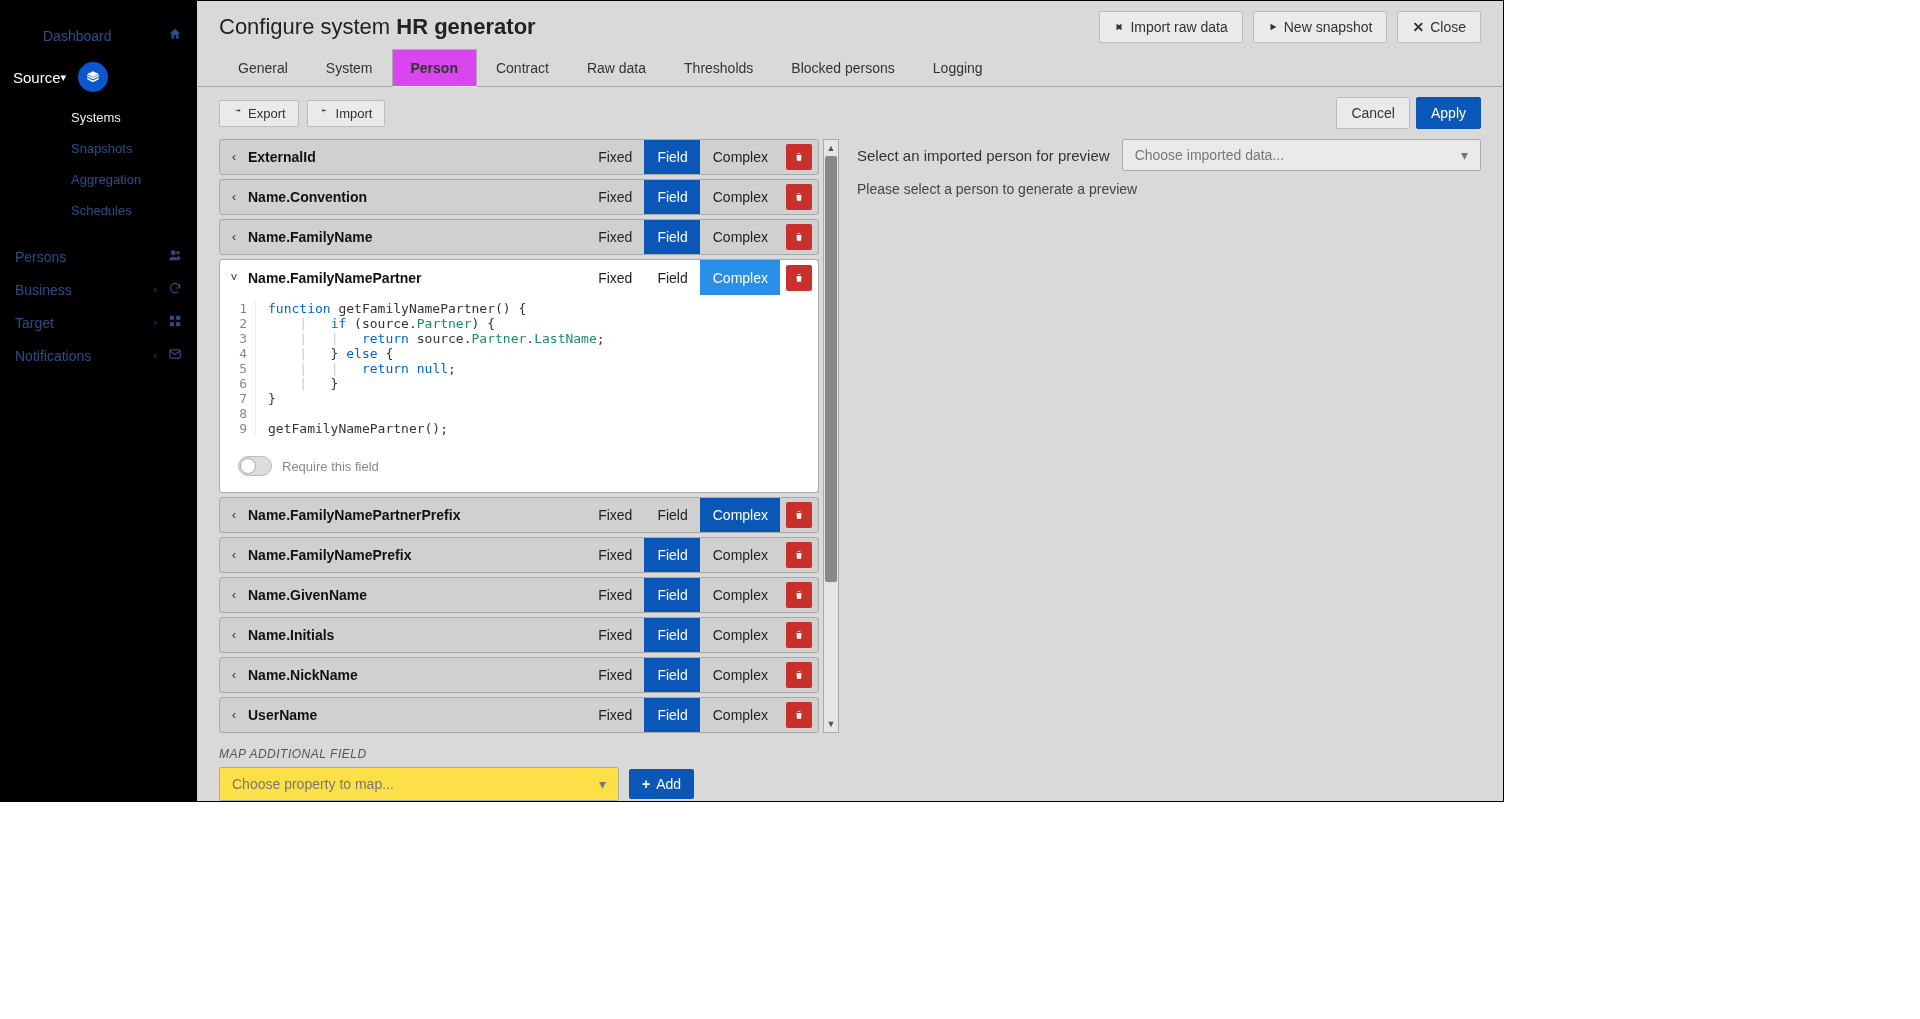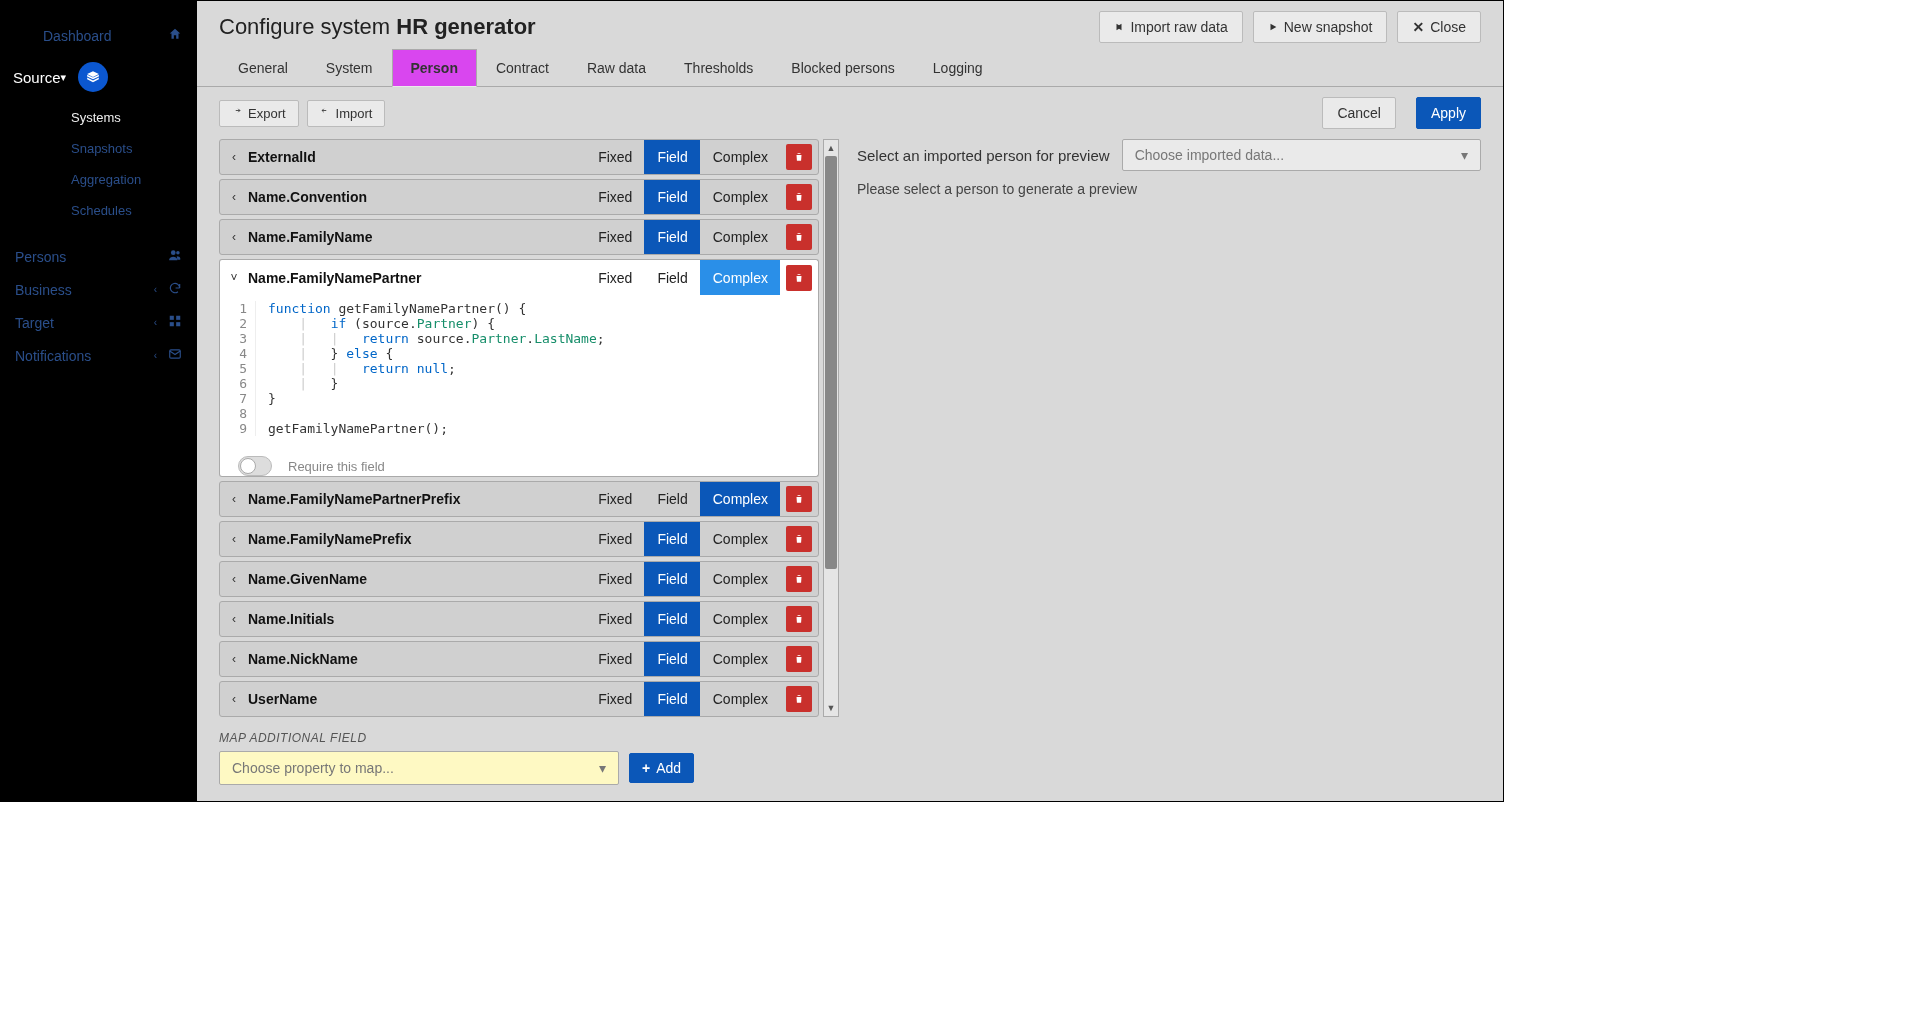--- a/index.html
+++ b/index.html
@@ -26,21 +26,21 @@
 .btn.small { padding: 5px 12px; font-size: 13px; }
 .btn.primary { background: #0b57b8; color:#fff; border-color:#0b57b8; }
 .btn.blue { background: #0b57b8; color:#fff; border-color:#0b57b8; padding:6px 12px; }
 
 .tabs { display:flex; gap:0; background:#d9d9d9; border-bottom:1px solid #aaa; padding:0 22px; }
 .tab { padding:10px 18px; font-size:14px; color:#333; cursor:pointer; border:1px solid transparent; border-bottom:none; }
 .tab.active { background:#d946ef; border-color:#aaa; border-bottom:1px solid #eaeaea; margin-bottom:-1px; font-weight:600; }
 
 .toolbar { display:flex; justify-content:space-between; align-items:center; padding:10px 22px; background:#d9d9d9; }
 .toolbar-left { display:flex; gap:8px; }
-.toolbar-right { display:flex; gap:20px; }
+.toolbar-right { display:flex; gap:6px; }
 
 .content-row { display:flex; gap:18px; padding:0 0 0 22px; flex:1; overflow:hidden; }
 .left-col { width: 620px; display:flex; flex-direction:column; }
 .right-col { flex:1; padding-right:22px; display:flex; flex-direction:column; }
 .preview-header { display:flex; align-items:center; gap:12px; margin-bottom:6px;}
 .preview-label { font-size:15px; color:#333; text-align:right; }
 .preview-select { flex:1; background:#eaeaea; border:1px solid #aaa; border-radius:2px; padding:7px 12px; font-size:14px; color:#777; display:flex; justify-content:space-between; align-items:center; }
 .preview-msg { font-size:14px; color:#444; margin-top:4px; }
 
 .scroll-wrap { position:relative; display:flex; }
@@ -62,28 +62,28 @@
 .seg-btn.complex.active { background:#0b57b8; color:#fff; }
 .seg-btn.complex.activelight { background:#2a8fe8; color:#fff; }
 .del-btn { width:26px; height:26px; background:#c9302c; color:#fff; border-radius:2px; display:flex; align-items:center; justify-content:center; margin:0 6px; cursor:pointer; }
 
 .field-expanded { background:#fff; border:1px solid #aaa; border-top:none; border-radius:0 0 3px 3px; display:flex; flex-direction:column; margin-top:-4px; }
 .code-area { display:flex; padding:6px 0 10px 0; font-family: 'Consolas','Menlo',monospace; font-size:13px; line-height:15px; }
 .gutter { width:36px; text-align:right; color:#888; padding-right:8px; border-right:1px solid #eee; }
 .gutter div { height:15px; }
 .code { flex:1; padding-left:12px; white-space:pre; }
 .kw { color:#0066c8;} .prop{ color:#168e6a;} .null{ color:#0066c8;} .pipe{ color:#ccc;}
-.require-row { display:flex; align-items:center; gap:16px; padding:10px 0 0 18px; }
+.require-row { display:flex; align-items:center; gap:10px; padding:10px 0 16px 18px; }
 .toggle { width:34px; height:20px; border-radius:10px; background:#ddd; border:1px solid #bbb; position:relative; cursor:pointer; }
 .toggle .knob { width:16px; height:16px; background:#fff; border-radius:50%; position:absolute; top:1px; left:1px; border:1px solid #aaa; }
 .require-label { color:#888; font-size:13px; }
 
 .map-label { font-size:12px; color:#555; letter-spacing:0.5px; margin:14px 0 6px 0;font-style:italic; }
 .map-row { display:flex; gap:10px; align-items:center; }
-.map-select { width:400px; background:#fef9c3; border:1px solid #aaa; border-radius:2px; padding:8px 12px; font-size:14px; color:#777; display:flex; justify-content:space-between; align-items:flex-end; }
+.map-select { width:400px; background:#fde047; border:1px solid #aaa; border-radius:2px; padding:8px 12px; font-size:14px; color:#777; display:flex; justify-content:space-between; align-items:flex-end; }
 
 svg.ico14 { width:14px; height:14px; }
 svg.ico10 { width:10px; height:10px; }
 </style>
 </head>
 <body>
 
 <div class="app">
 
   <div class="sidebar">

